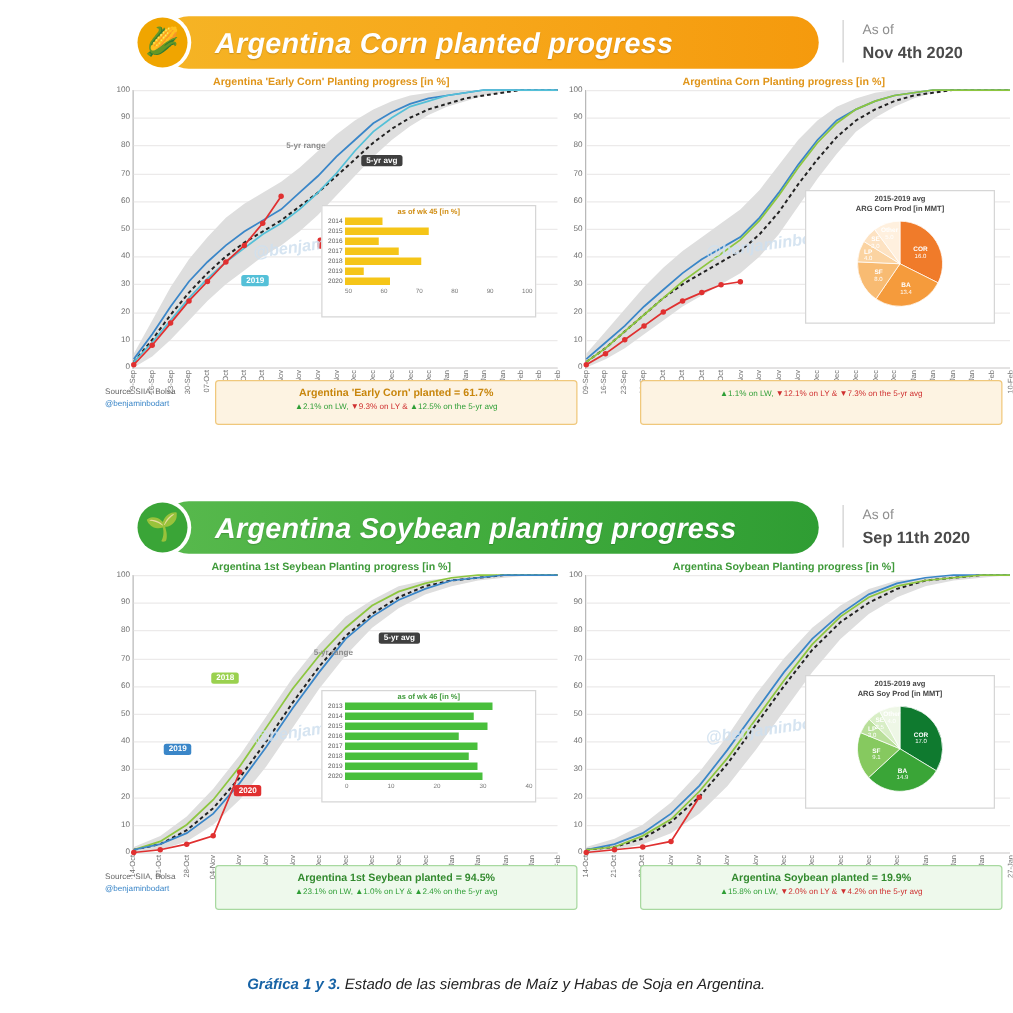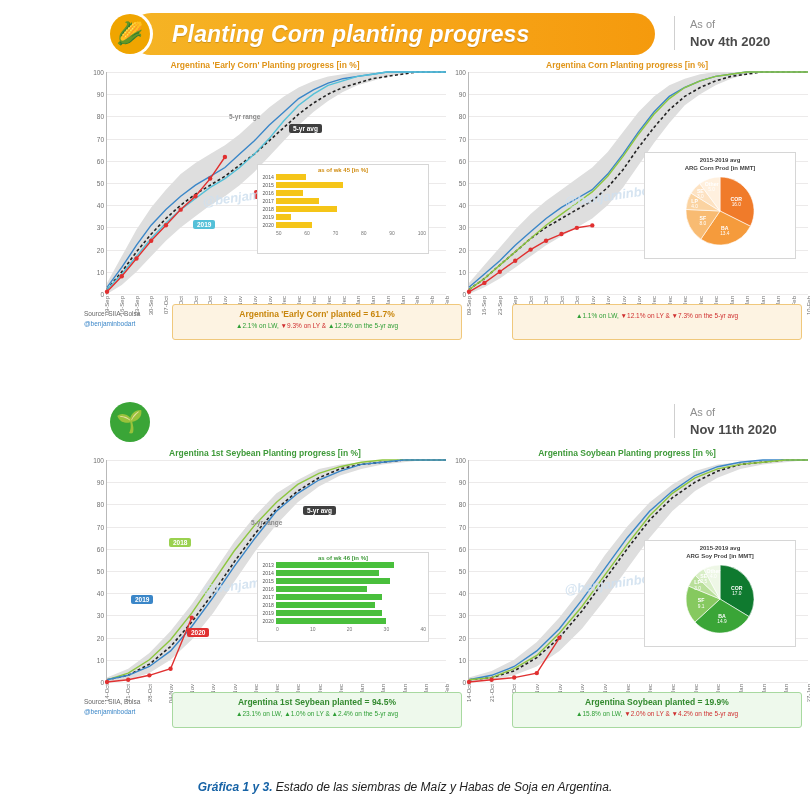--- a/index.html
+++ b/index.html
@@ -89,21 +89,21 @@
   .caption b{color:#1763a6;font-style:italic;}
 </style>
 </head>
 <body>
 
 <div class="page">
   <div id="panels">
       <div class="panel corn">
         <div class="hdr">
           <div class="hdr-bar">
-            <div class="hdr-title">Planting Corn planting progress</div>
+            <div class="hdr-title">Argentina Corn planted progress</div>
           </div>
           <div class="hdr-badge">🌽</div>
           <div class="hdr-sep"></div>
           <div class="hdr-asof">
             <div class="l1">As of</div>
             <div class="l2">Nov 4th 2020</div>
           </div>
         </div>
         <div class="charts">
           <div class="chart left">
@@ -333,25 +333,28 @@
         <div class="fbox" style="left: 150px; top: 300px; width: 290px; height: 36px;">
           <div class="f1">Argentina 'Early Corn' planted = 61.7%</div>
           <div class="f2"><span class="up">▲2.1% on LW, </span><span class="dn">▼9.3% on LY &amp; </span><span class="up">▲12.5% on the 5-yr avg</span></div>
         </div>
         <div class="fbox" style="left: 490px; top: 300px; width: 290px; height: 36px;">
           <div class="f2"><span class="up">▲1.1% on LW, </span><span class="dn">▼12.1% on LY &amp; </span><span class="dn">▼7.3% on the 5-yr avg</span></div>
         </div>
       </div>
       <div class="panel soy">
         <div class="hdr">
+          <div class="hdr-bar">
+            <div class="hdr-title">Argentina Soybean planting progress</div>
+          </div>
           <div class="hdr-badge">🌱</div>
           <div class="hdr-sep"></div>
           <div class="hdr-asof">
             <div class="l1">As of</div>
-            <div class="l2">Nov 11th 2020</div>
+            <div class="l2">Sep 11th 2020</div>
           </div>
         </div>
         <div class="charts">
           <div class="chart left">
             <div class="chart-title">Argentina 1st Seybean Planting progress [in %]</div>
             <div class="plot">
               <div class="gl" style="top: 222px;"></div>
               <div class="yt" style="top: 222px;">0</div>
               <div class="gl" style="top: 199.8px;"></div>
               <div class="yt" style="top: 199.8px;">10</div>

